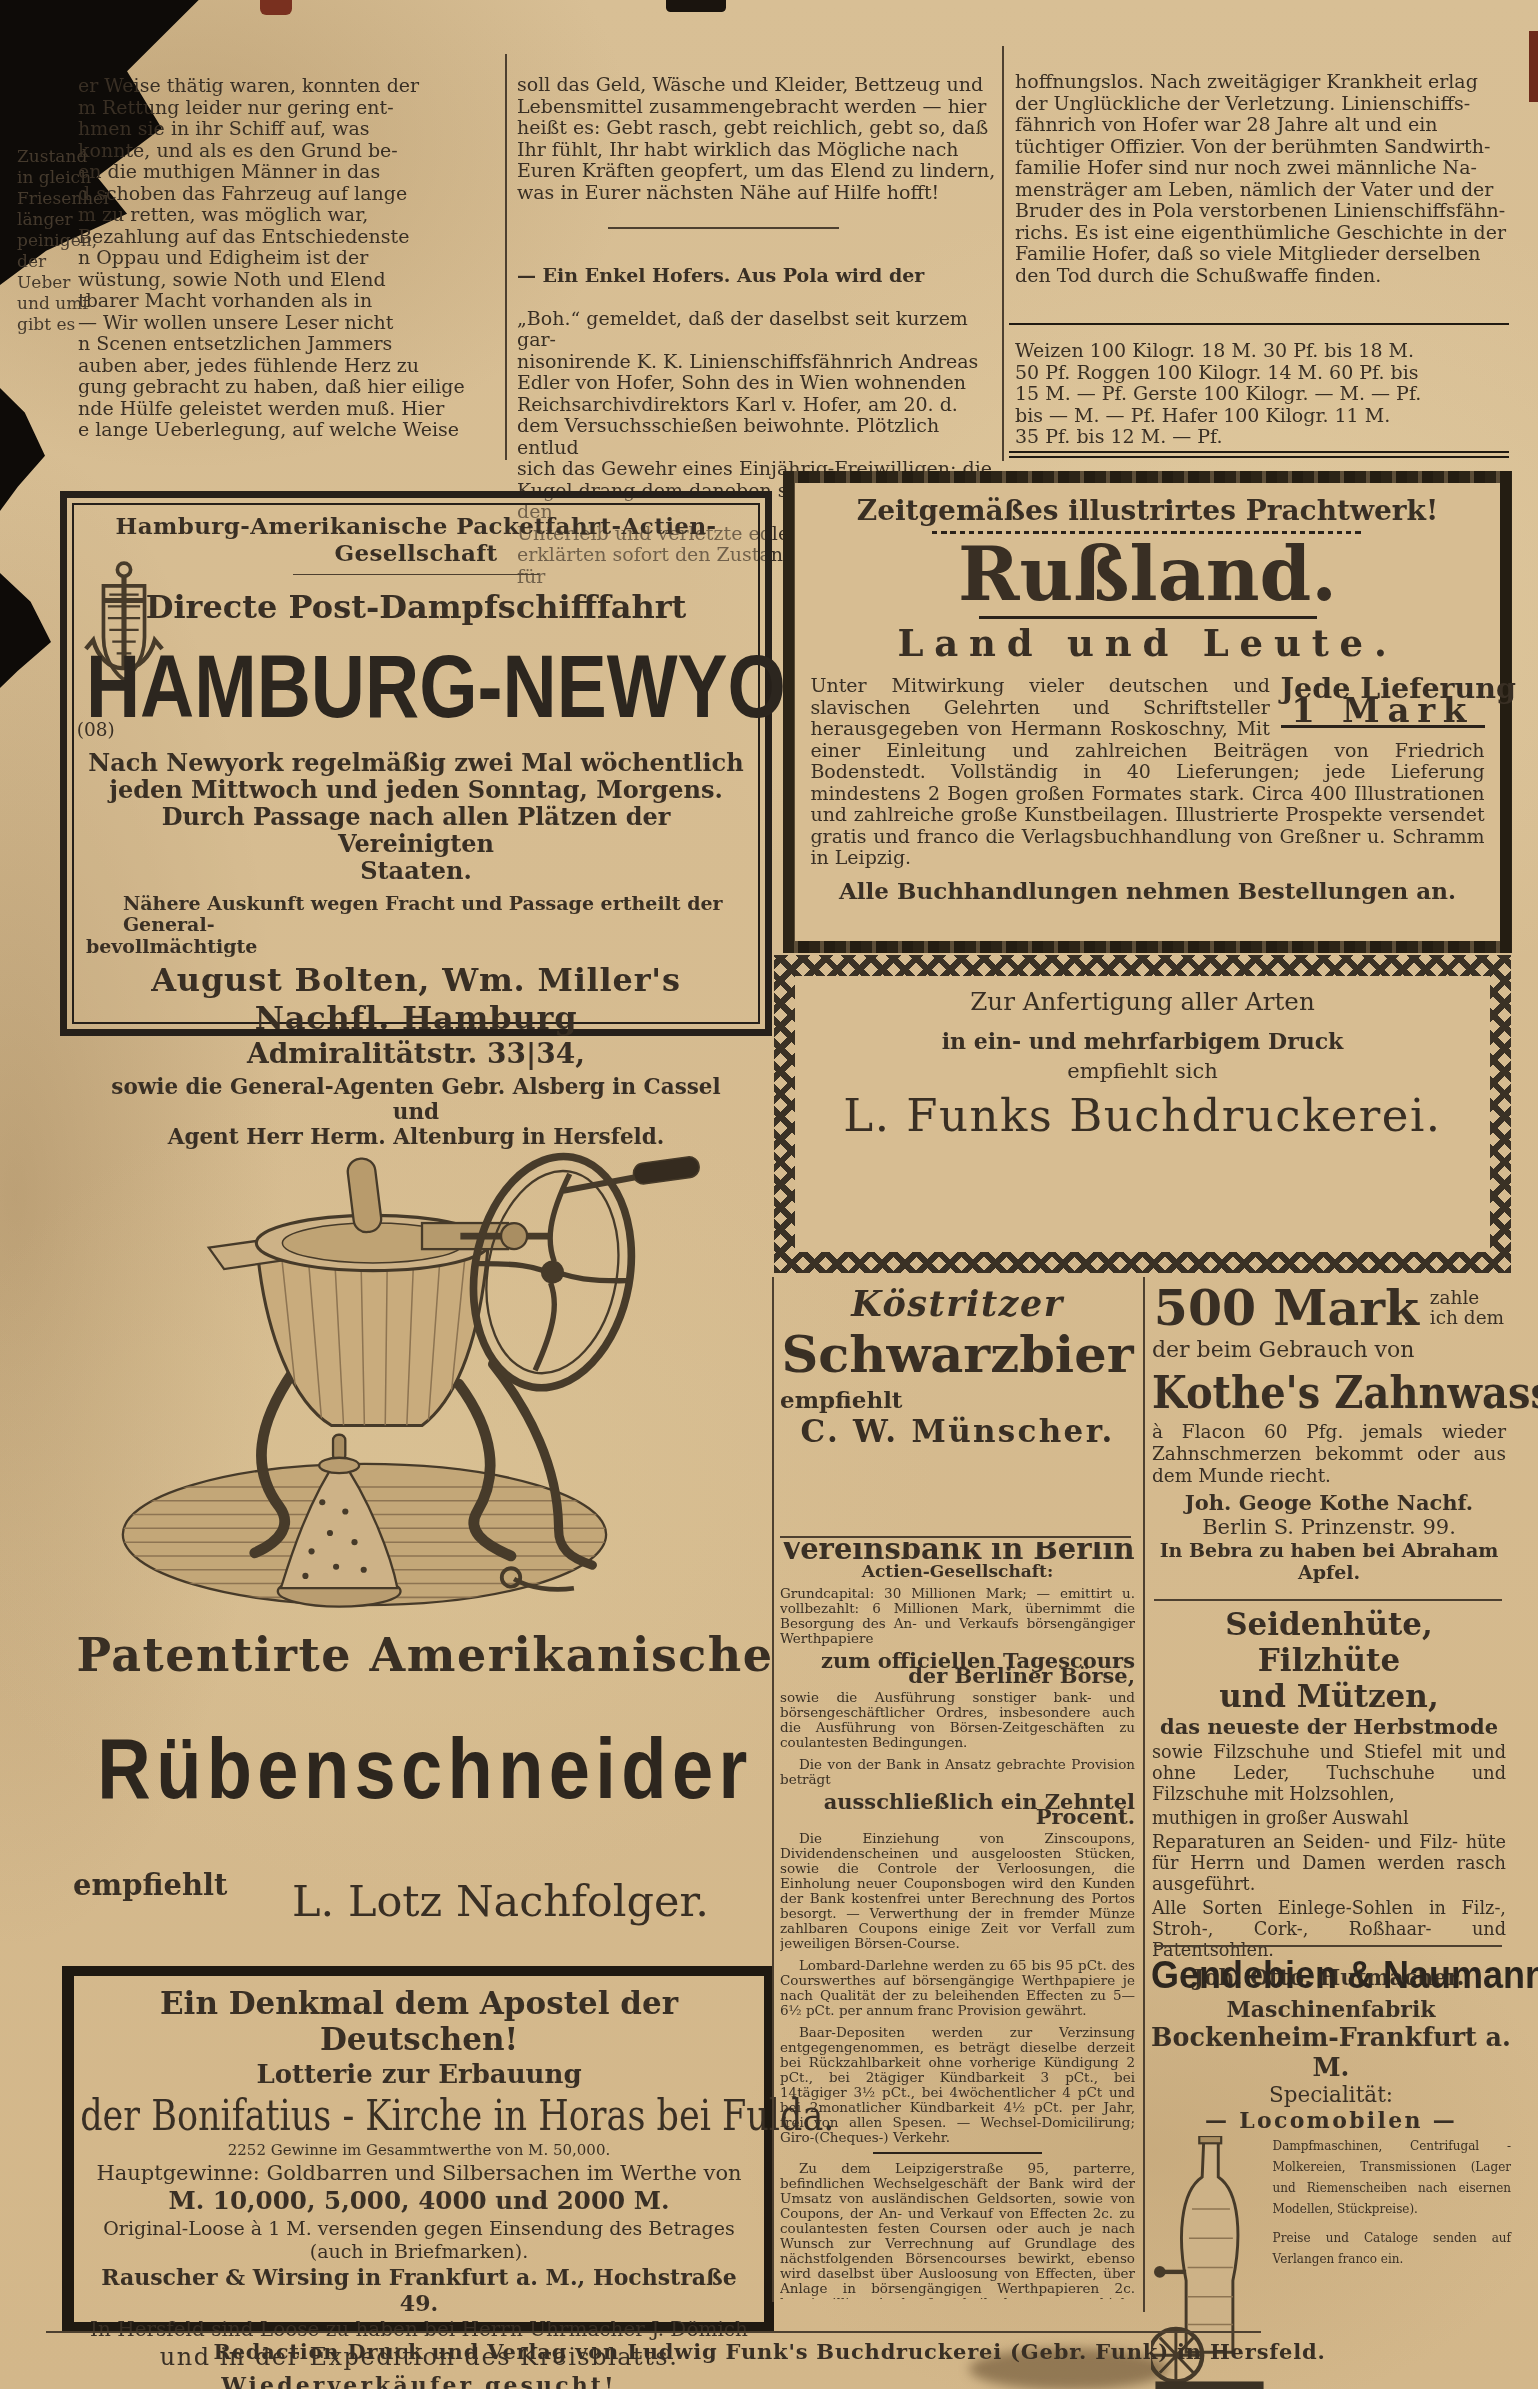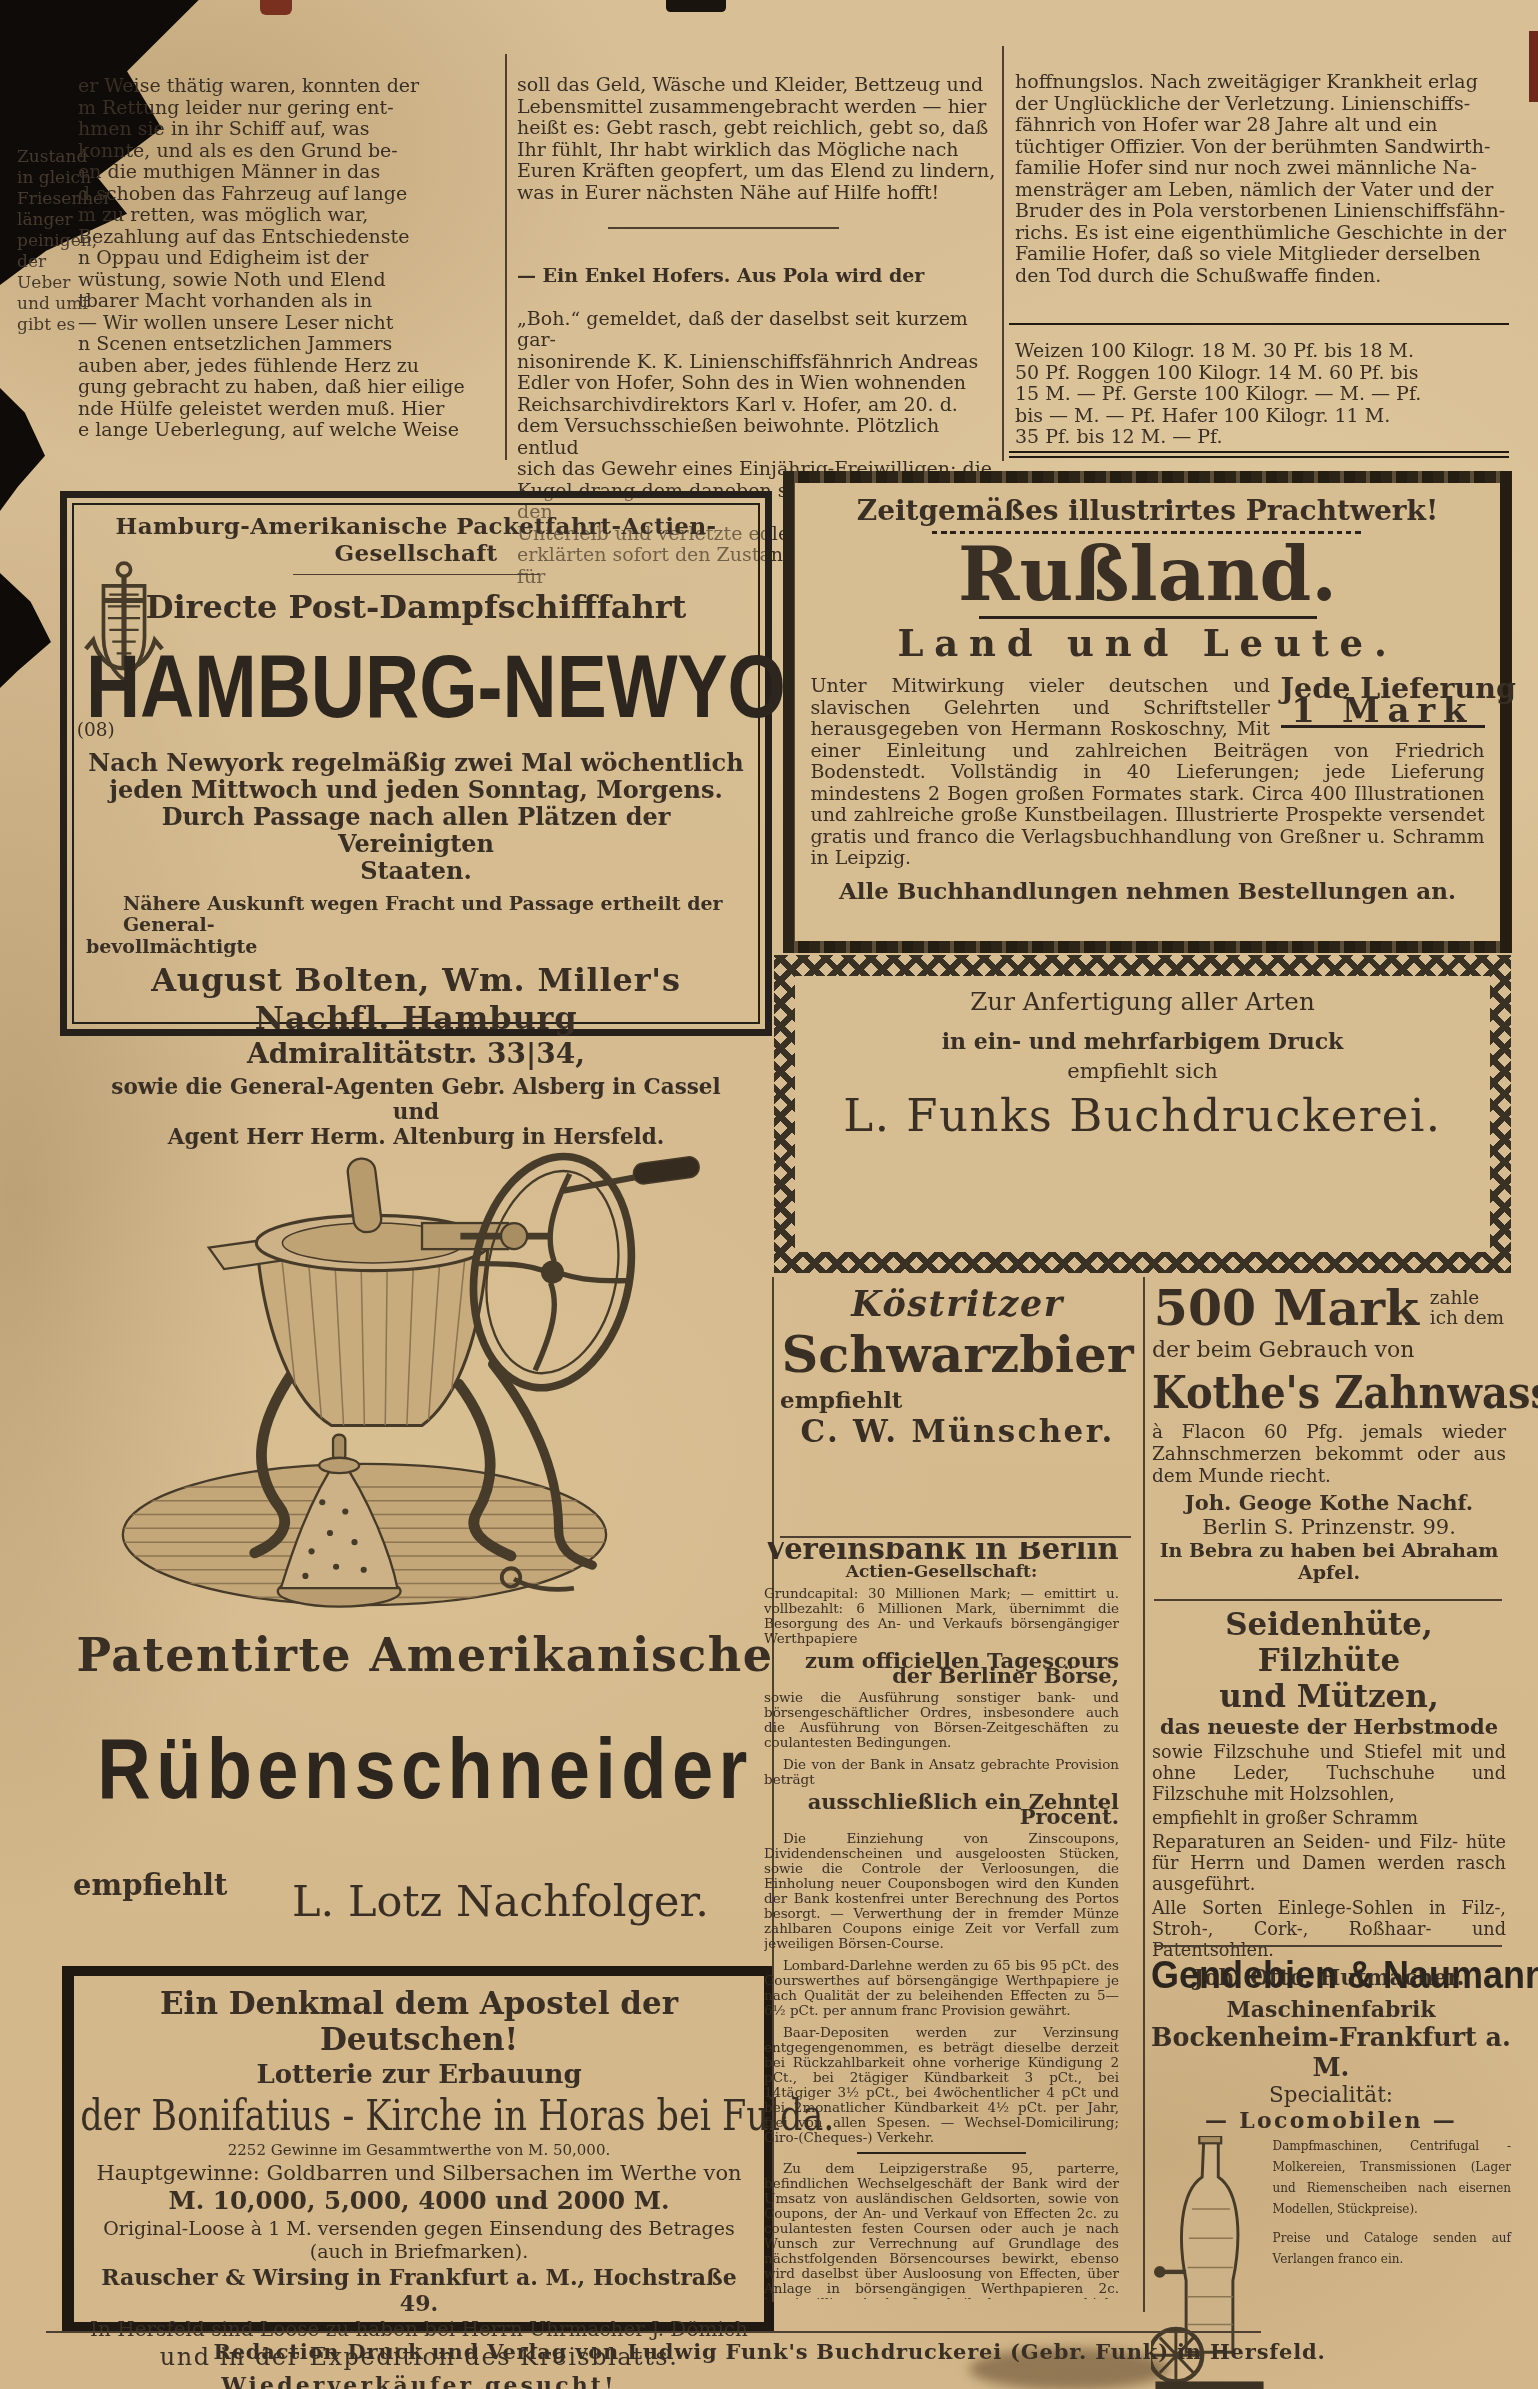--- a/index.html
+++ b/index.html
@@ -358,21 +358,21 @@
   <div class="abs vsep" style="left:1143px;top:1277px;height:1035px;"></div>
 
   <div class="abs" style="left:780px;top:1283px;width:355px;">
     <div class="center ko1">Köstritzer</div>
     <div class="center ko2">Schwarzbier</div>
     <div class="ko3" style="margin-top:1.5px;">empfiehlt</div>
     <div class="center ko4">C. W. Münscher.</div>
   </div>
   <div class="abs hsep" style="left:780px;top:1536px;width:351px;"></div>
 
-  <div class="abs vb" style="left:764px;top:1542px;width:355px;height:757px;overflow:hidden;">
+  <div class="abs vb" style="left:780px;top:1542px;width:355px;height:757px;overflow:hidden;">
     <p class="vb-title" style="margin:0;">Vereinsbank in Berlin</p>
     <p class="vb-sub">Actien-Gesellschaft:</p>
     <p class="noind">Grundcapital: 30 Millionen Mark; — emittirt u. vollbezahlt: 6 Millionen Mark, übernimmt die Besorgung des An- und Verkaufs börsengängiger Werthpapiere</p>
     <p class="vb-h">zum officiellen Tagescours der Berliner Börse,</p>
     <p class="noind">sowie die Ausführung sonstiger bank- und börsengeschäftlicher Ordres, insbesondere auch die Ausführung von Börsen-Zeitgeschäften zu coulantesten Bedingungen.</p>
     <p>Die von der Bank in Ansatz gebrachte Provision beträgt</p>
     <p class="vb-h">ausschließlich ein Zehntel Procent.</p>
     <p>Die Einziehung von Zinscoupons, Dividendenscheinen und ausgeloosten Stücken, sowie die Controle der Verloosungen, die Einholung neuer Couponsbogen wird den Kunden der Bank kostenfrei unter Berechnung des Portos besorgt. — Verwerthung der in fremder Münze zahlbaren Coupons einige Zeit vor Verfall zum jeweiligen Börsen-Course.</p>
     <p>Lombard-Darlehne werden zu 65 bis 95 pCt. des Courswerthes auf börsengängige Werthpapiere je nach Qualität der zu beleihenden Effecten zu 5—6½ pCt. per annum franc Provision gewährt.</p>
     <p>Baar-Depositen werden zur Verzinsung entgegengenommen, es beträgt dieselbe derzeit bei Rückzahlbarkeit ohne vorherige Kündigung 2 pCt., bei 2tägiger Kündbarkeit 3 pCt., bei 14tägiger 3½ pCt., bei 4wöchentlicher 4 pCt und bei 2monatlicher Kündbarkeit 4½ pCt. per Jahr, frei von allen Spesen. — Wechsel-Domicilirung; Giro-(Cheques-) Verkehr.</p>
@@ -396,21 +396,21 @@
     <div class="center kt-n2">Berlin S. Prinzenstr. 99.</div>
     <div class="center kt-n3">In Bebra zu haben bei Abraham Apfel.</div>
   </div>
   <div class="abs hsep" style="left:1154px;top:1599px;width:348px;"></div>
 
   <div class="abs" style="left:1152px;top:1606px;width:354px;">
     <div class="center hu-t1">Seidenhüte, Filzhüte</div>
     <div class="center hu-t1">und Mützen,</div>
     <div class="center hu-t3">das neueste der Herbstmode</div>
     <div class="hu-p">sowie Filzschuhe und Stiefel mit und ohne Leder, Tuchschuhe und Filzschuhe mit Holzsohlen,</div>
-    <div class="hu-p">empfiehlt in großer Schramm</div>
+    <div class="hu-p">muthigen in großer Auswahl</div>
     <div class="hu-p">Reparaturen an Seiden- und Filz- hüte für Herrn und Damen werden rasch ausgeführt.</div>
     <div class="hu-p">Alle Sorten Einlege-Sohlen in Filz-, Stroh-, Cork-, Roßhaar- und Patentsohlen.</div>
     <div class="center hu-sig">Joh. Otto, Hutmacher.</div>
   </div>
   <div class="abs hsep" style="left:1154px;top:1945px;width:348px;"></div>
 
   <div class="abs" style="left:1151px;top:1954px;width:360px;">
     <div class="center ge-t1">Gendebien &amp; Naumann</div>
     <div class="center ge-t2">Maschinenfabrik</div>
     <div class="center ge-t3">Bockenheim-Frankfurt a. M.</div>

